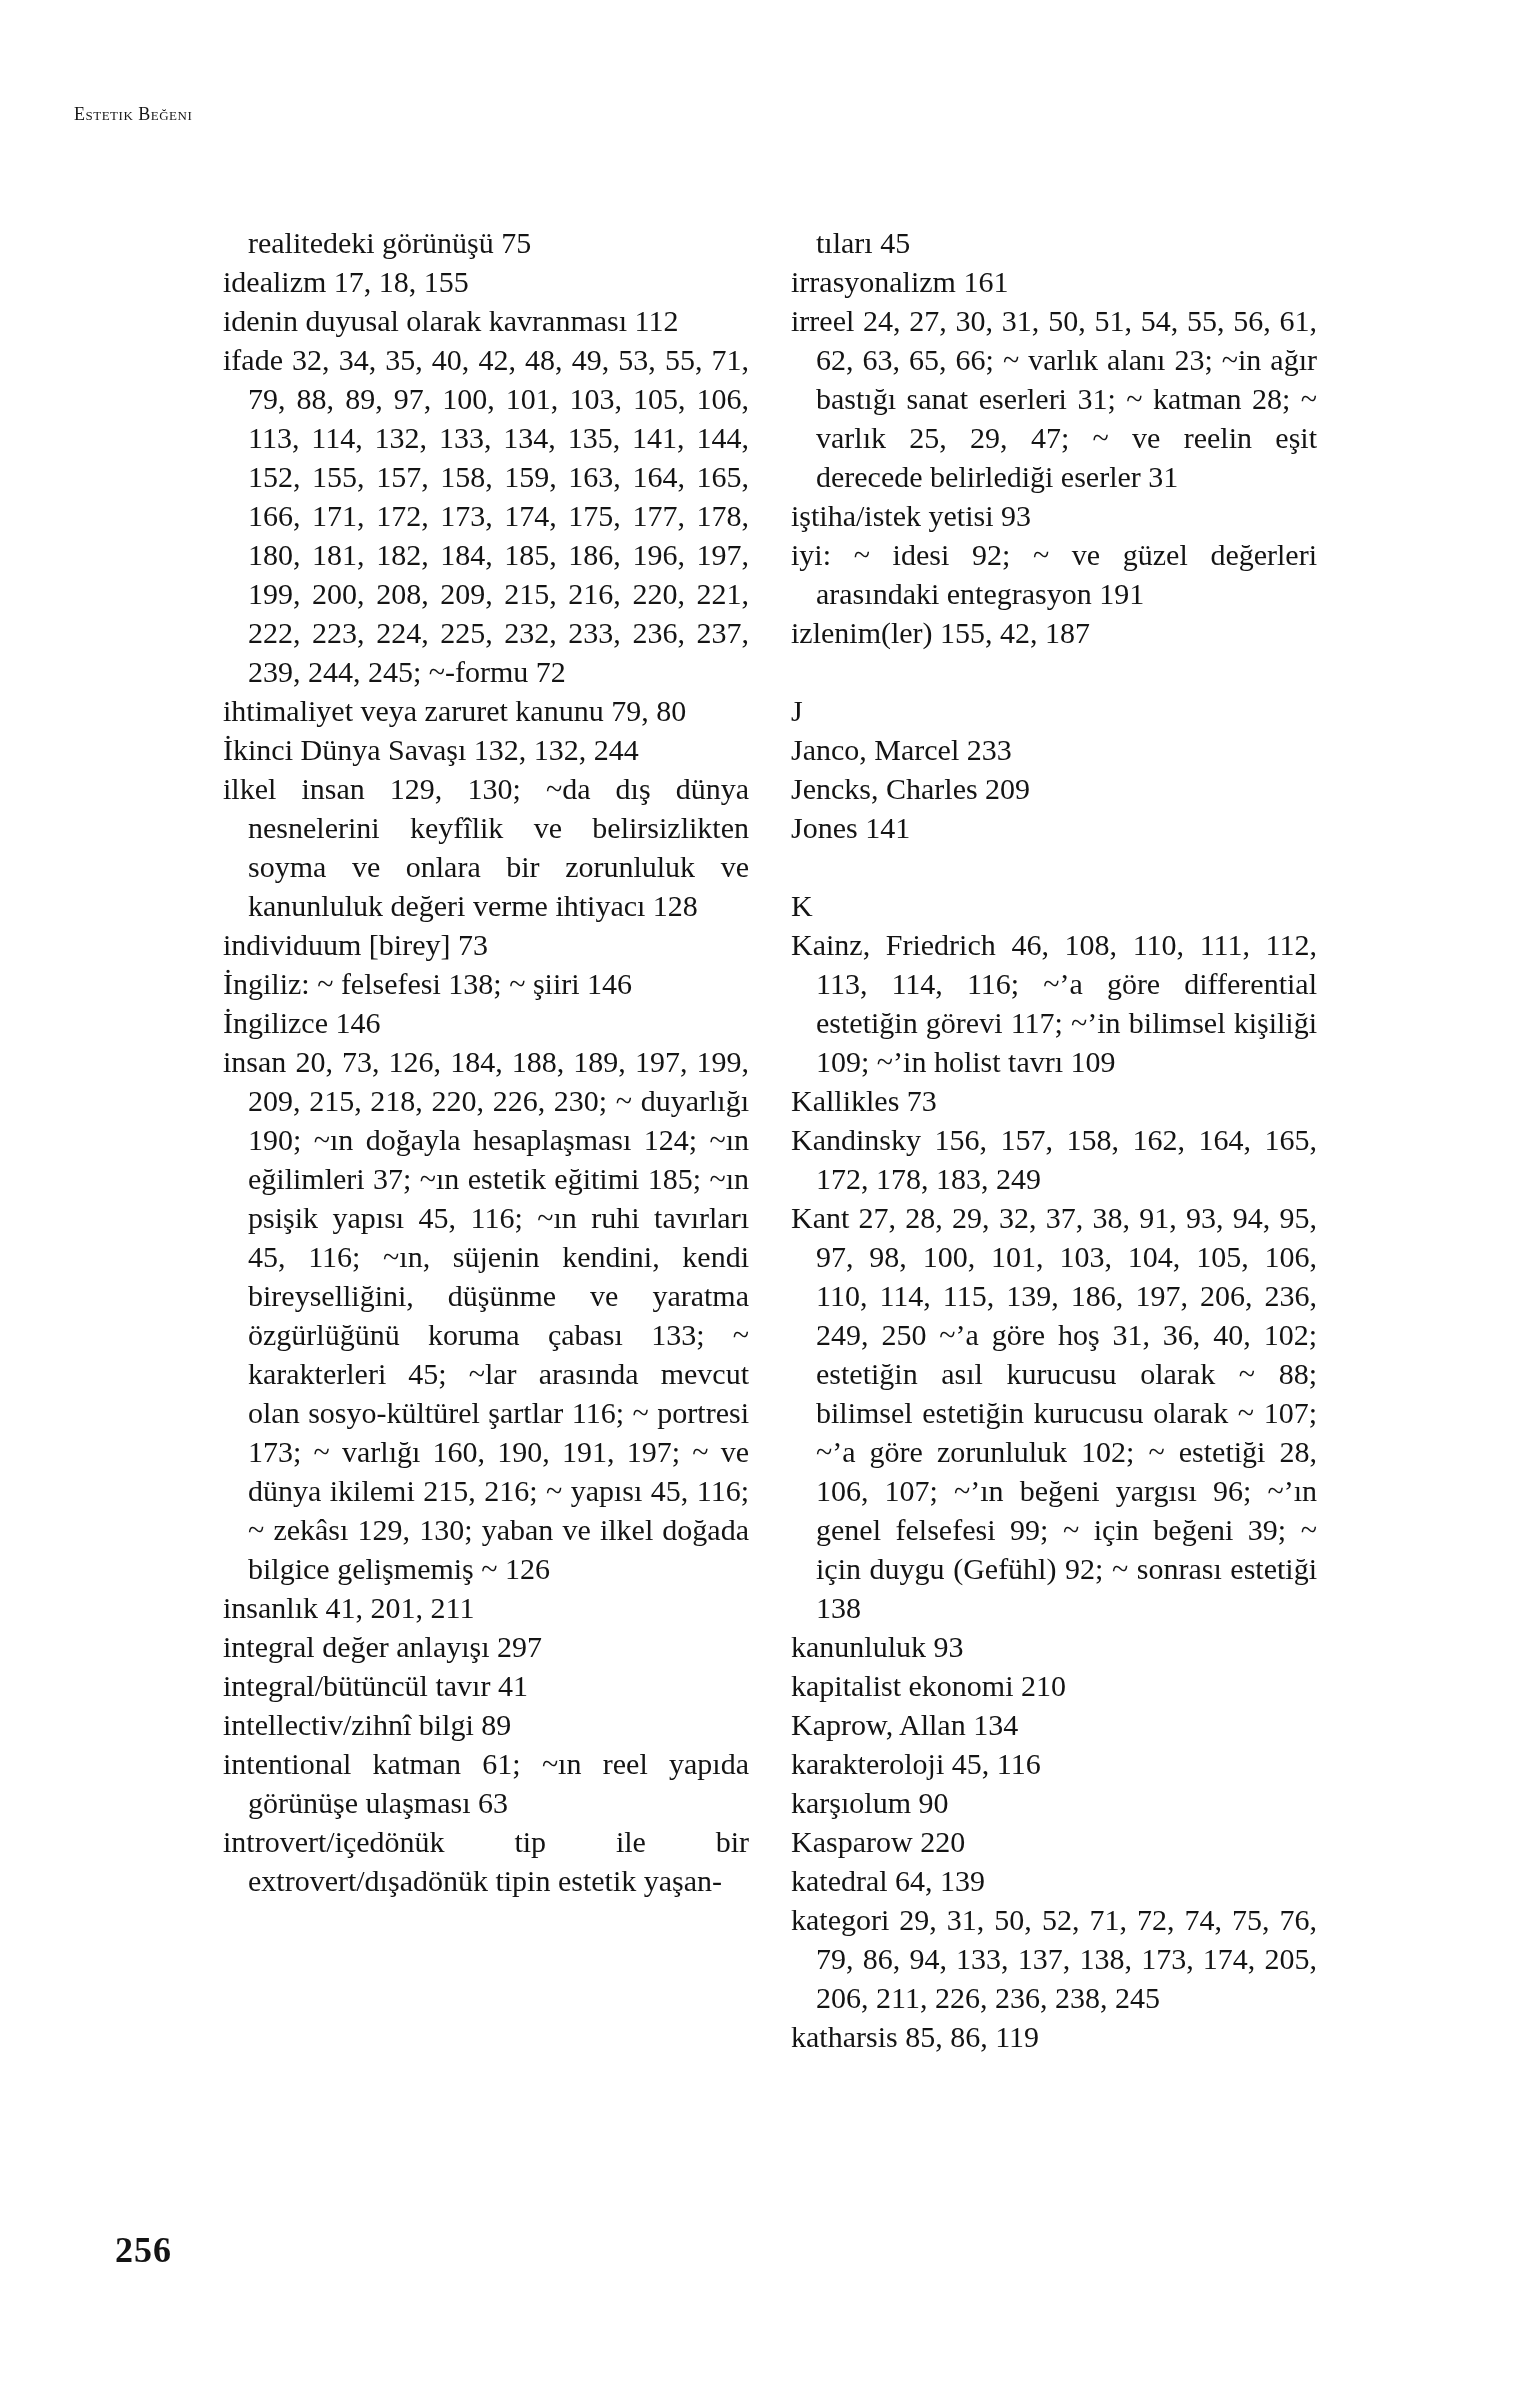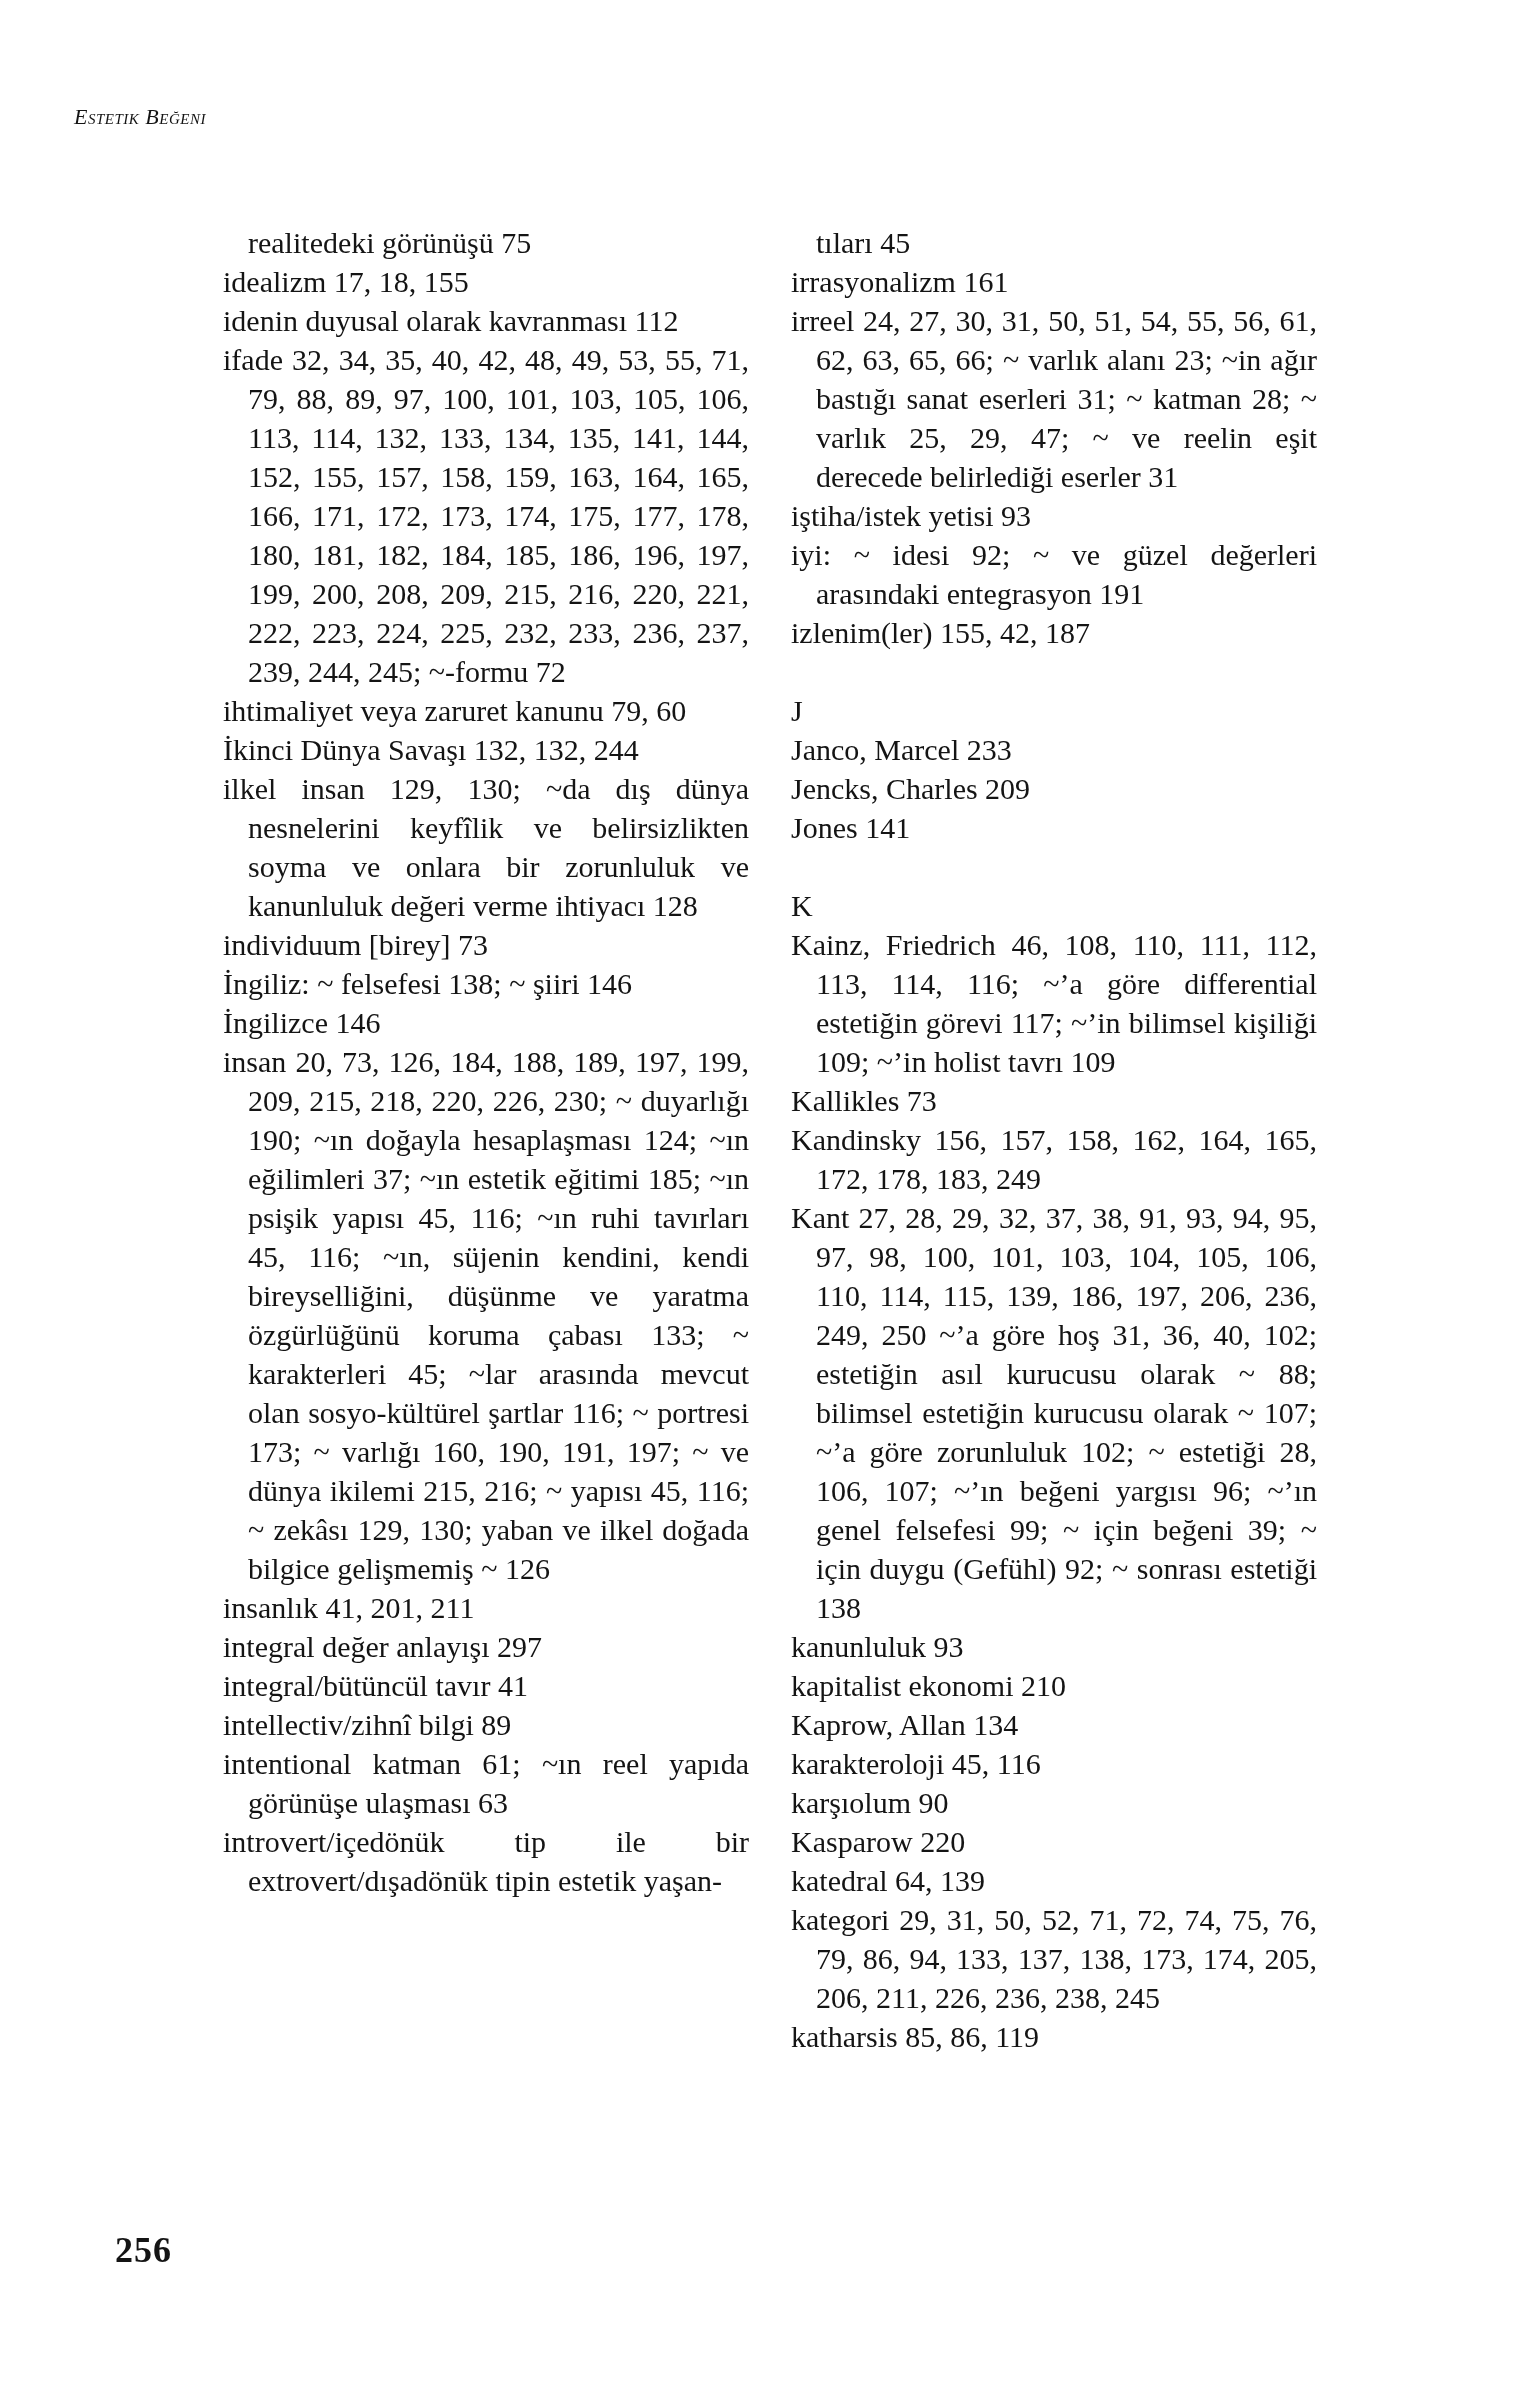--- a/index.html
+++ b/index.html
@@ -1,38 +1,38 @@
 <!DOCTYPE html>
 <html><head>
 <meta charset="utf-8">
 <style>
   html, body { margin: 0; padding: 0; background: #ffffff; }
   body { width: 1532px; height: 2383px; position: relative; overflow: hidden;
          font-family: "Liberation Serif", "DejaVu Serif", serif; color: #141414; }
-  .running-head { position: absolute; left: 74px; top: 104px; font-size: 22px;
-         letter-spacing: 0.5px; font-variant: small-caps; font-style: italic; }
+  .running-head { position: absolute; left: 74px; top: 104px; font-size: 18px;
+         letter-spacing: 0.5px; font-variant: small-caps; }
   .column { position: absolute; top: 223px; width: 526px; font-size: 30px; line-height: 39px; }
   .col-left { left: 223px; }
   .col-right { left: 791px; width: 526px; }
   .entry { padding-left: 25px; text-indent: -25px; text-align: justify; margin: 0; }
   .entry.cont { padding-left: 25px; text-indent: 0; }
   .blank { height: 39px; }
   .folio { position: absolute; left: 115px; top: 2229px; font-size: 36px; letter-spacing: 1px; font-weight: bold; }
 </style>
 </head>
 <body>
 
 <div class="running-head">Estetik Beğeni</div>
 
 <div class="column col-left" id="col-left">
     <p class="entry cont">realitedeki görünüşü 75</p>
     <p class="entry">idealizm 17, 18, 155</p>
     <p class="entry">idenin duyusal olarak kavranması 112</p>
     <p class="entry">ifade 32, 34, 35, 40, 42, 48, 49, 53, 55, 71, 79, 88, 89, 97, 100, 101, 103, 105, 106, 113, 114, 132, 133, 134, 135, 141, 144, 152, 155, 157, 158, 159, 163, 164, 165, 166, 171, 172, 173, 174, 175, 177, 178, 180, 181, 182, 184, 185, 186, 196, 197, 199, 200, 208, 209, 215, 216, 220, 221, 222, 223, 224, 225, 232, 233, 236, 237, 239, 244, 245; ~-formu 72</p>
-    <p class="entry">ihtimaliyet veya zaruret kanunu 79, 60</p>
+    <p class="entry">ihtimaliyet veya zaruret kanunu 79, 80</p>
     <p class="entry">İkinci Dünya Savaşı 132, 132, 244</p>
     <p class="entry">ilkel insan 129, 130; ~da dış dünya nesnelerini keyfîlik ve belirsizlikten soyma ve onlara bir zorunluluk ve kanunluluk değeri verme ihtiyacı 128</p>
     <p class="entry">individuum [birey] 73</p>
     <p class="entry">İngiliz: ~ felsefesi 138; ~ şiiri 146</p>
     <p class="entry">İngilizce 146</p>
     <p class="entry">insan 20, 73, 126, 184, 188, 189, 197, 199, 209, 215, 218, 220, 226, 230; ~ duyarlığı 190; ~ın doğayla hesaplaşması 124; ~ın eğilimleri 37; ~ın estetik eğitimi 185; ~ın psişik yapısı 45, 116; ~ın ruhi tavırları 45, 116; ~ın, süjenin kendini, kendi bireyselliğini, düşünme ve yaratma özgürlüğünü koruma çabası 133; ~ karakterleri 45; ~lar arasında mevcut olan sosyo-kültürel şartlar 116; ~ portresi 173; ~ varlığı 160, 190, 191, 197; ~ ve dünya ikilemi 215, 216; ~ yapısı 45, 116; ~ zekâsı 129, 130; yaban ve ilkel doğada bilgice gelişmemiş ~ 126</p>
     <p class="entry">insanlık 41, 201, 211</p>
     <p class="entry">integral değer anlayışı 297</p>
     <p class="entry">integral/bütüncül tavır 41</p>
     <p class="entry">intellectiv/zihnî bilgi 89</p>

